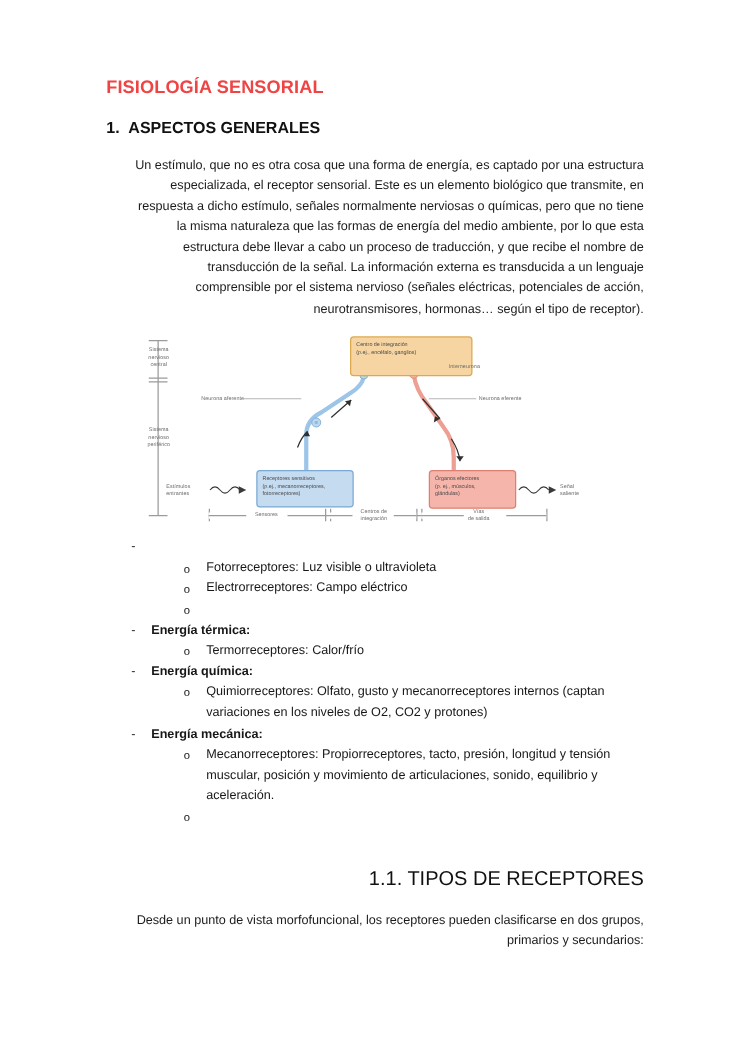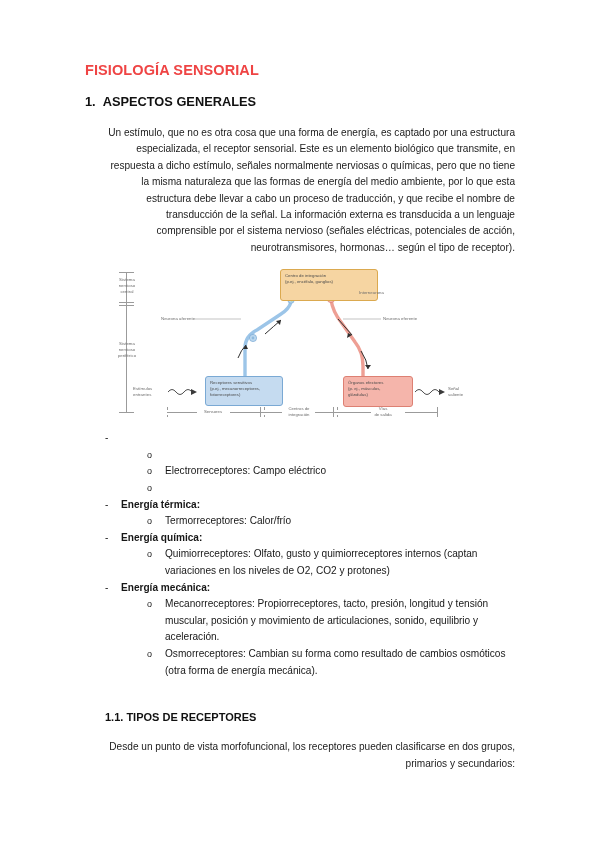--- a/index.html
+++ b/index.html
@@ -133,25 +133,26 @@
     display: flex;
     font-size: 10.1px;
     line-height: 16.6px;
     margin: 0;
     padding-left: 42px;
   }
   .li-o .mk { flex: 0 0 18px; font-size: 9px; }
   .li-o .tx { flex: 1 1 auto; }
 
   .sub-heading {
-    font-size: 11px;
-    font-weight: bold;
+    font-size: 16px;
+    font-weight: normal;
     margin: 0 0 13px 0;
     padding-left: 20px;
     color: #111;
+    text-align: right;
   }
   .spacer-lg { height: 30px; }
 </style>
 </head>
 <body>
 
 <div class="page">
   <div class="content">
 
     <h1 class="doc-title">FISIOLOGÍA SENSORIAL</h1>
@@ -257,20 +258,21 @@
     </div>
 
 
     <div class="list-block">
 
       <div class="li-dash">
         <span class="mk">-</span>
       </div>
       <div class="li-o">
         <span class="mk">o</span>
+        <span class="tx">Fotorreceptores: Luz visible o ultravioleta</span>
       </div>
       <div class="li-o">
         <span class="mk">o</span>
         <span class="tx">Electrorreceptores: Campo eléctrico</span>
       </div>
       <div class="li-o">
         <span class="mk">o</span>
       </div>
 
       <div class="li-dash">
@@ -281,34 +283,33 @@
         <span class="mk">o</span>
         <span class="tx">Termorreceptores: Calor/frío</span>
       </div>
 
       <div class="li-dash">
         <span class="mk">-</span>
         <span class="tx">Energía química:</span>
       </div>
       <div class="li-o">
         <span class="mk">o</span>
-        <span class="tx">Quimiorreceptores: Olfato, gusto y quimiorreceptores internos (captan variaciones en los niveles de O2, CO2 y protones)</span>
+        <span class="tx">Quimiorreceptores: Olfato, gusto y mecanorreceptores internos (captan variaciones en los niveles de O2, CO2 y protones)</span>
       </div>
 
       <div class="li-dash">
         <span class="mk">-</span>
         <span class="tx">Energía mecánica:</span>
       </div>
       <div class="li-o">
         <span class="mk">o</span>
         <span class="tx">Mecanorreceptores: Propiorreceptores, tacto, presión, longitud y tensión muscular, posición y movimiento de articulaciones, sonido, equilibrio y aceleración.</span>
       </div>
       <div class="li-o">
         <span class="mk">o</span>
-        <span class="tx">Osmorreceptores: Cambian su forma como resultado de cambios osmóticos (otra forma de energía mecánica).</span>
       </div>
     </div>
 
     <div class="spacer-lg"></div>
 
     <h3 class="sub-heading">1.1. TIPOS DE RECEPTORES</h3>
 
     <p class="para">Desde un punto de vista morfofuncional, los receptores pueden clasificarse en dos grupos, primarios y secundarios:</p>
 
   </div>

